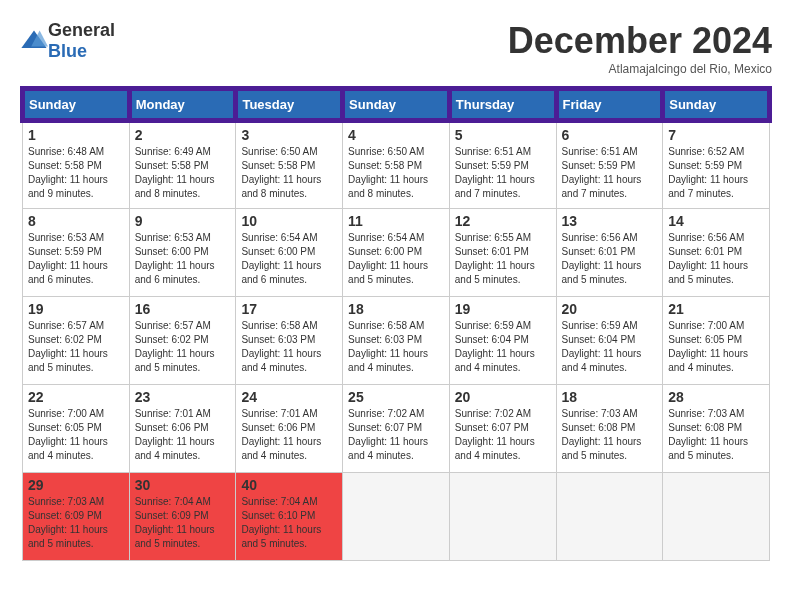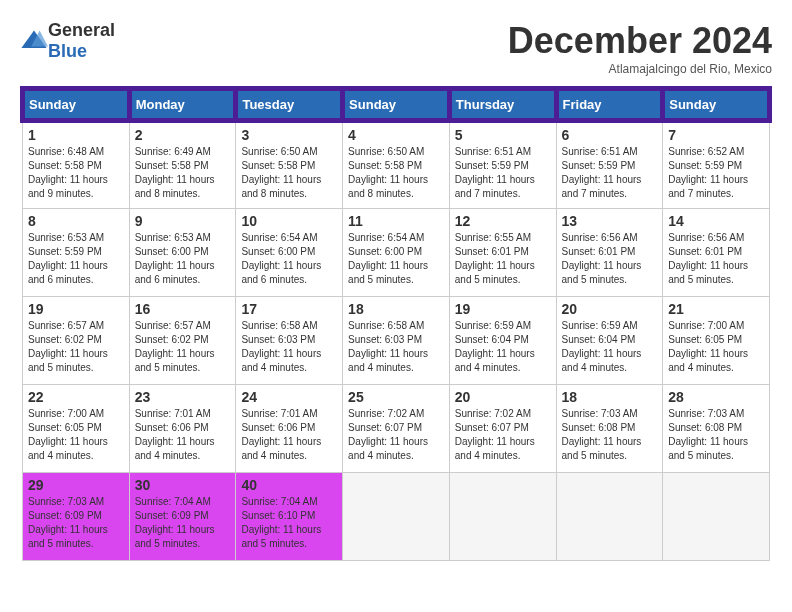--- a/index.html
+++ b/index.html
@@ -82,21 +82,21 @@
     }
     .cell-info {
       font-size: 10px;
       color: #333;
       line-height: 1.4;
     }
     tr:nth-child(even) td:not(.empty) {
       background: #fff;
     }
     tr.row-shade td:not(.empty) {
-      background: #d946ef;
+      background: #ef4444;
     }
   </style>
 </head>
 <body>
 
 <div class="header">
   <div class="logo">
     <svg class="logo-icon" viewBox="0 0 40 40">
       <polygon points="20,5 38,30 2,30" fill="#2a6bb5"></polygon>
       <polygon points="28,5 40,28 16,28" fill="#5a9ad5" opacity="0.7"></polygon>

